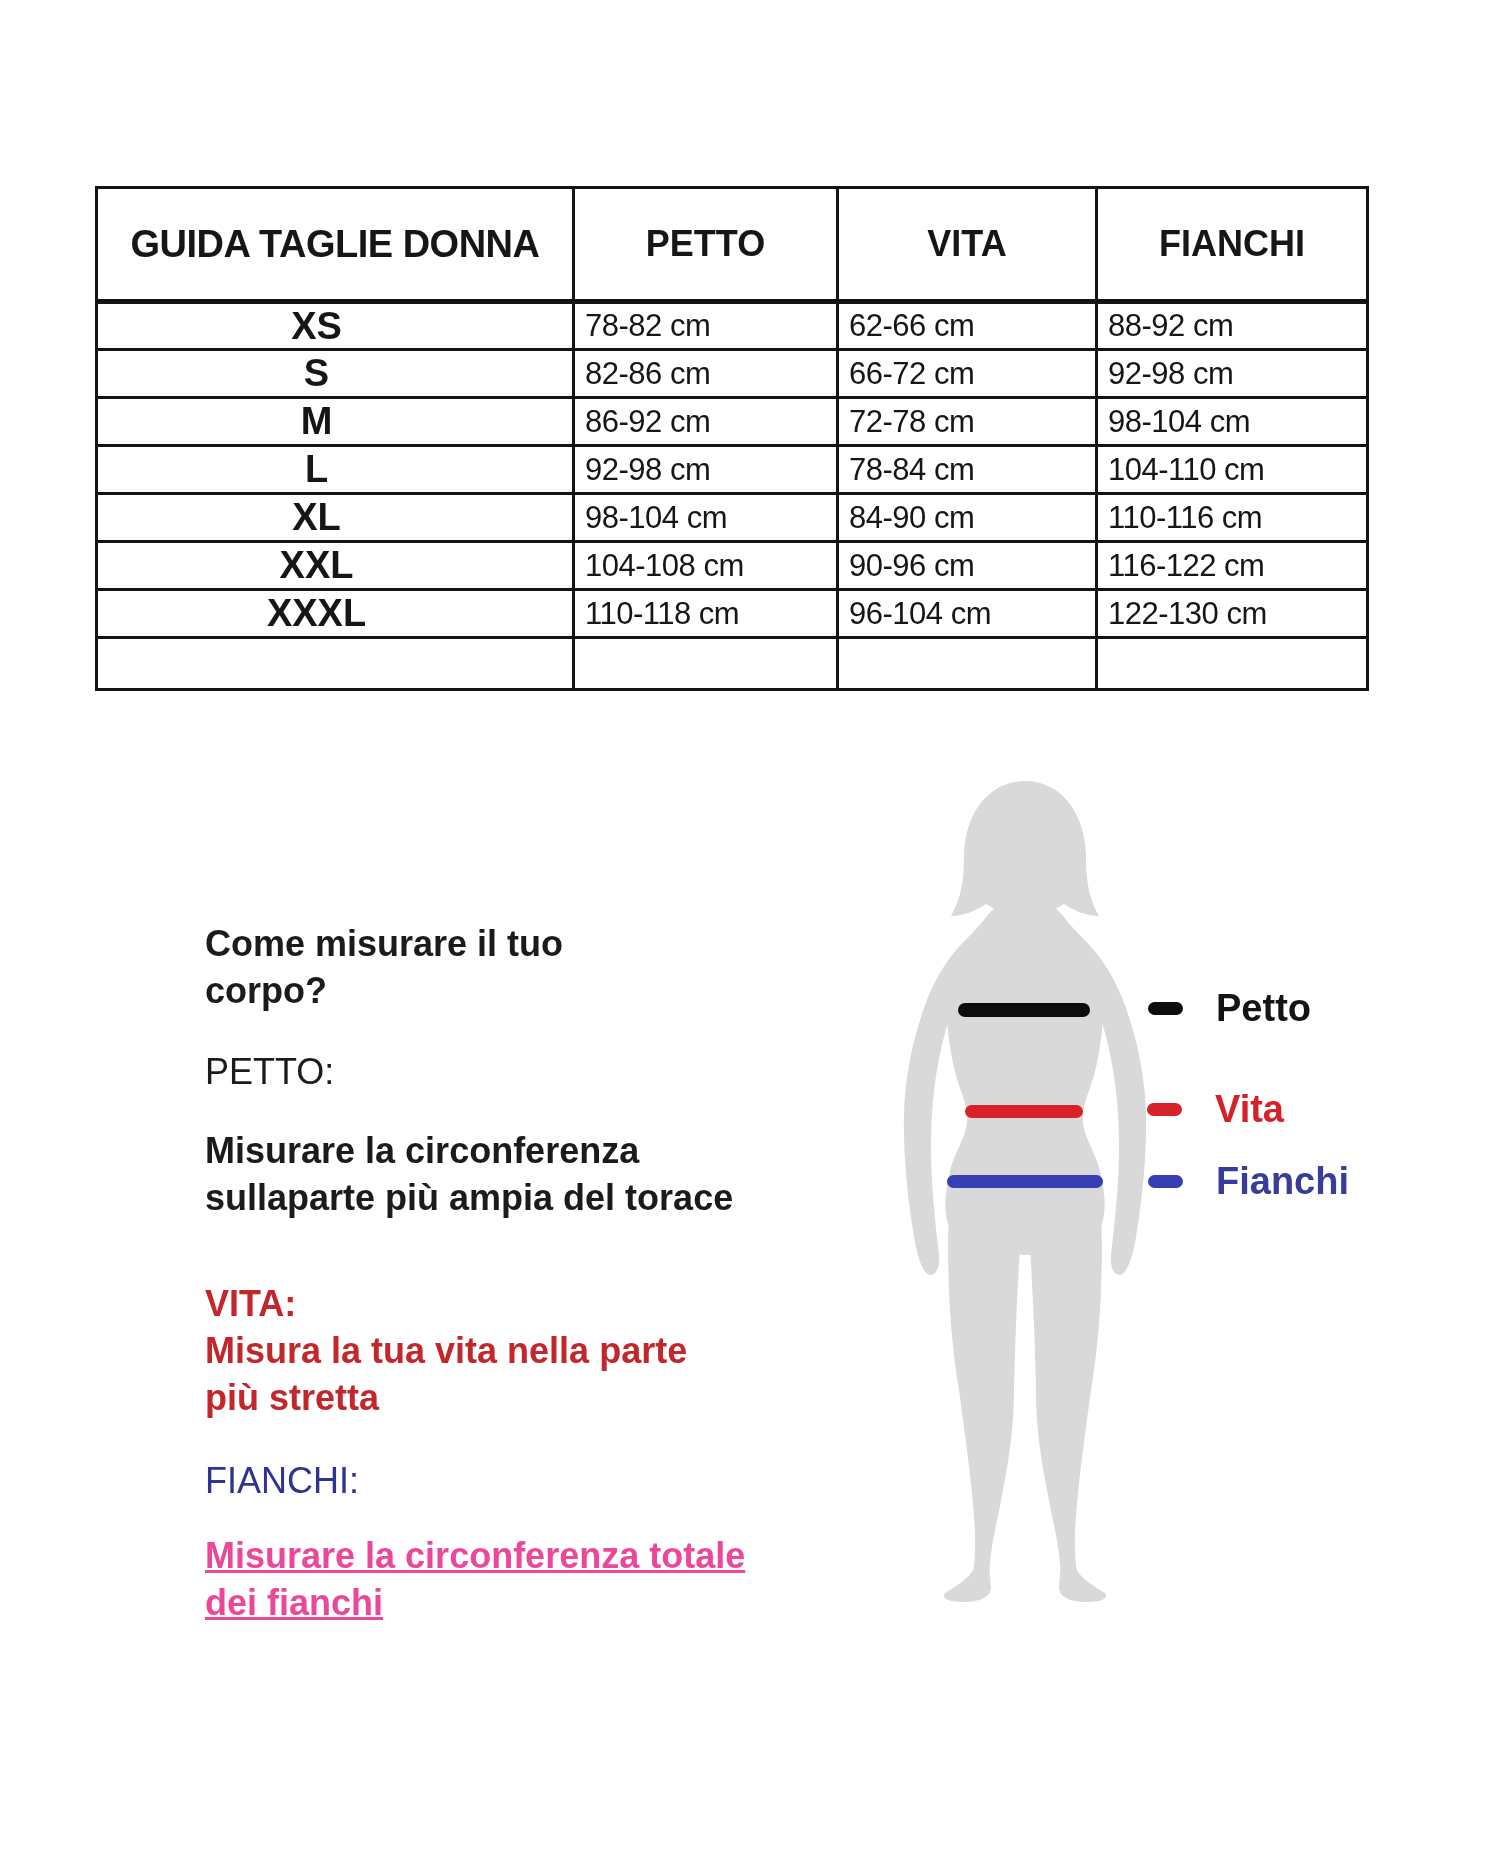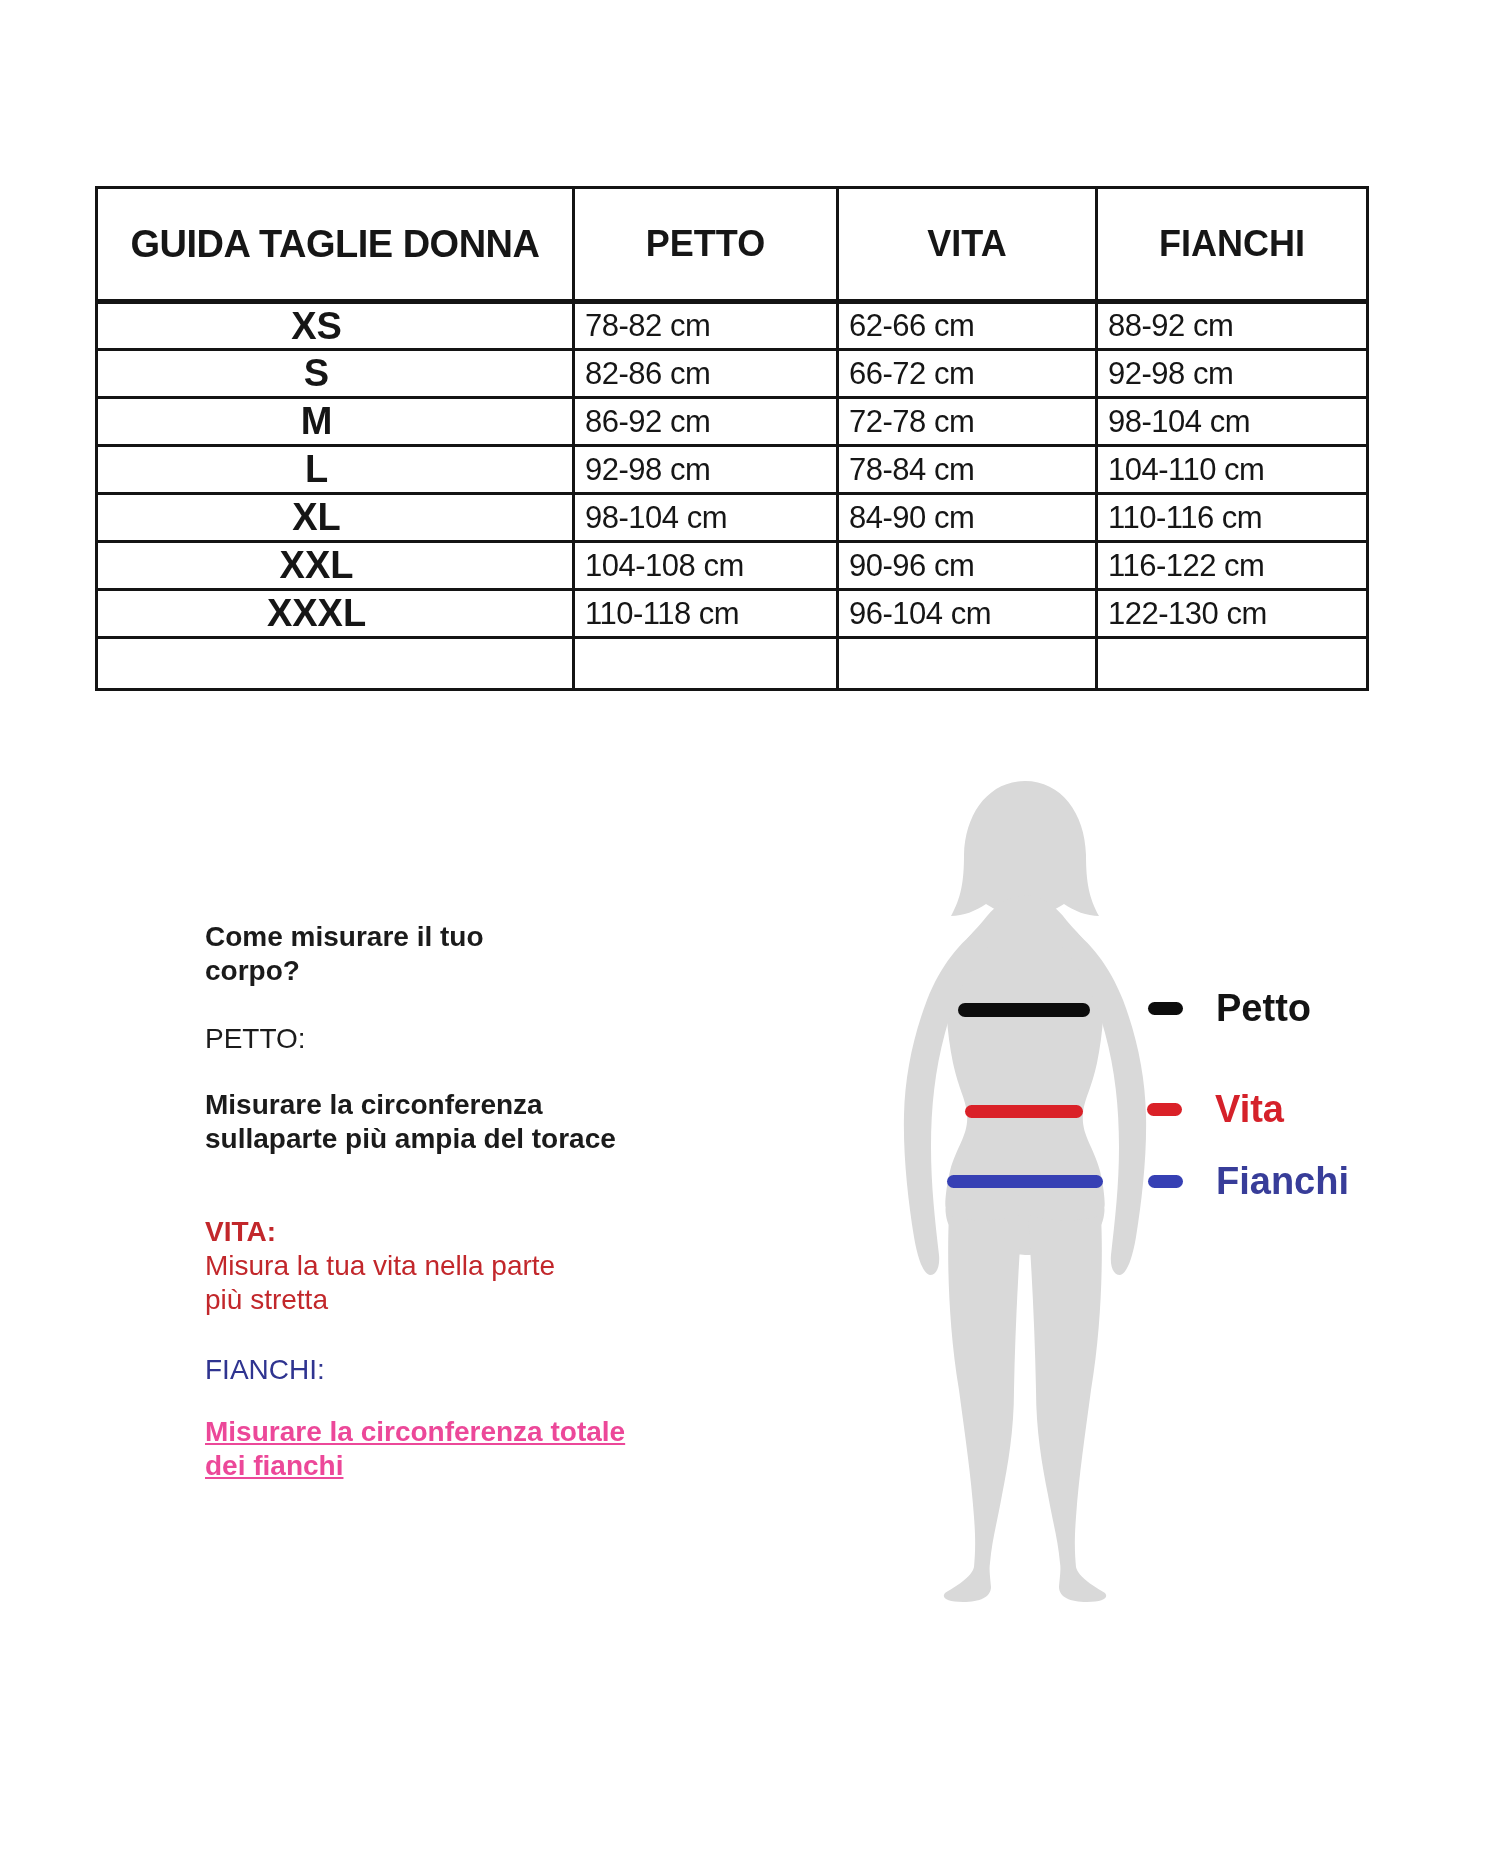--- a/index.html
+++ b/index.html
@@ -22,26 +22,26 @@
   table.size-table thead th { border-bottom:5px solid #141414; height:114px; }
   th.guide-head { font-size:38px; font-weight:700; letter-spacing:-0.5px; text-align:center; }
   th.meas-head  { font-size:36px; font-weight:700; text-align:center; }
   tr.data-row    { height:48px; }
   tr.empty-row   { height:52px; }
   td.size-cell  { font-size:38px; font-weight:700; text-align:center; padding-right:37px; }
   td.value-cell { font-size:31px; font-weight:400; text-align:left; padding-left:10px; letter-spacing:-0.5px; }
 
   
   .howto { position:absolute; left:205px; top:920px; width:560px; }
-  .howto p { white-space:pre-line; font-size:28px; line-height:34px; }
+  .howto p { white-space:pre-line; font-size:36px; line-height:47px; }
   .howto-title   { font-weight:700; color:#1b1b1b; margin-bottom:34px; }
   .petto-label   { font-weight:400; color:#1b1b1b; margin-bottom:32px; }
   .petto-body    { font-weight:700; color:#1b1b1b; margin-bottom:59px; }
   .vita-label    { font-weight:700; color:#c2272b; }
-  .vita-body     { font-weight:400; color:#c2272b; margin-bottom:36px; }
+  .vita-body     { font-weight:700; color:#c2272b; margin-bottom:36px; }
   .fianchi-label { font-weight:400; color:#2f3490; margin-bottom:28px; }
   .fianchi-body  { font-weight:700; color:#ec4899;text-decoration:underline; }
 
   
   svg.figure { position:absolute; left:895px; top:775px; width:260px; height:830px; }
   .body-fill { fill:#d9d9d9; }
 
   
   .legend-row { position:absolute; display:flex; align-items:center; gap:33px; height:44px; }
   .legend-row.petto   { left:1148px; top:986px; }

